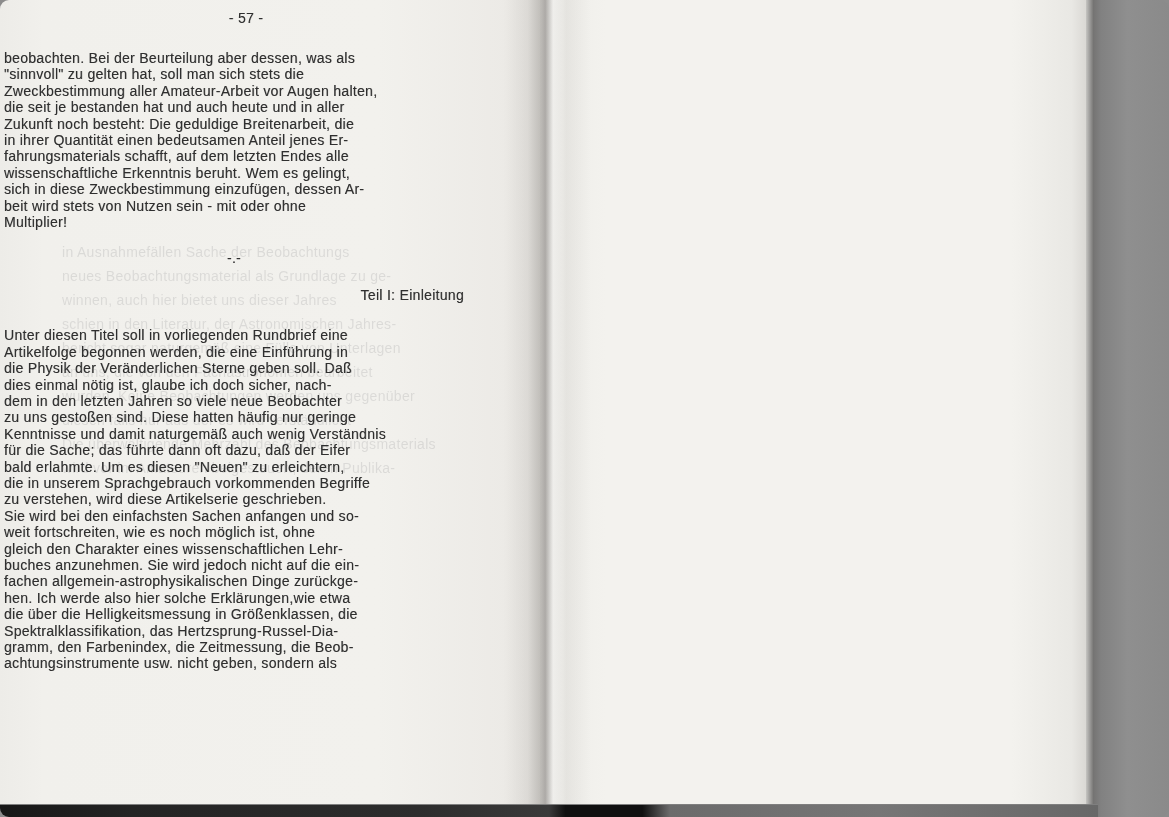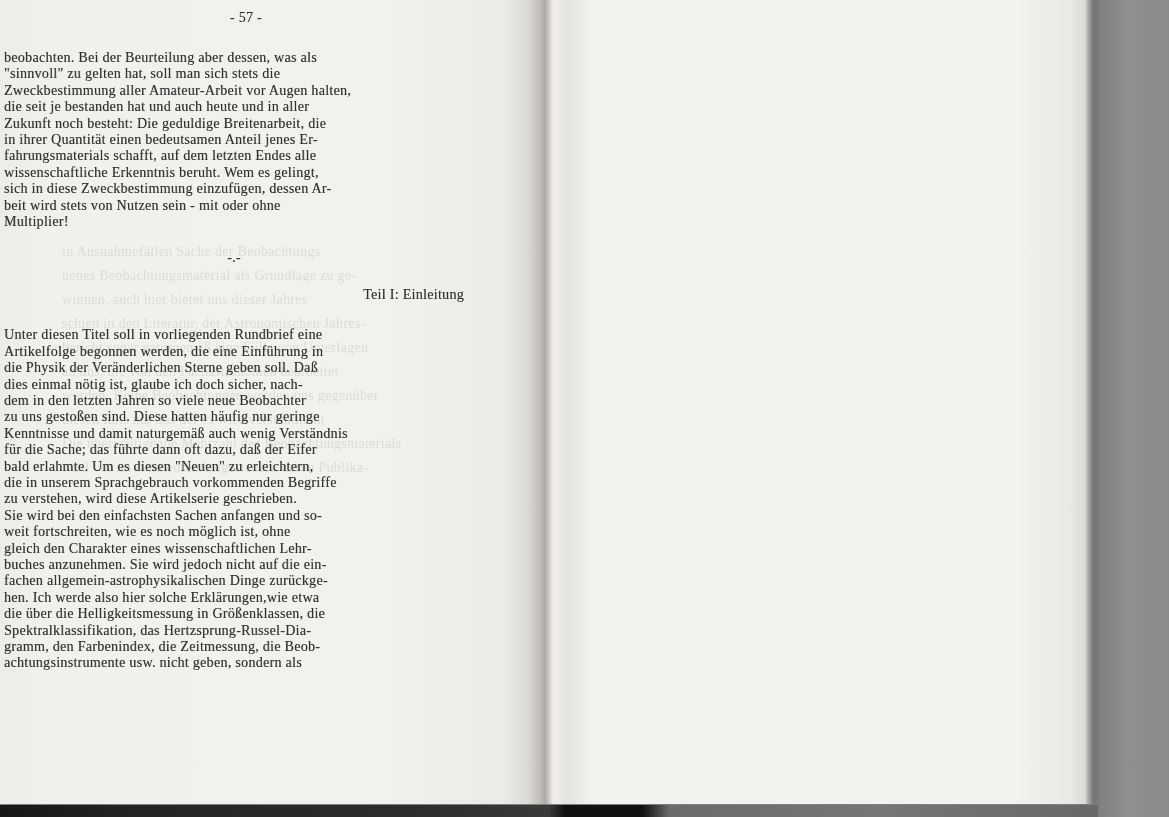--- a/index.html
+++ b/index.html
@@ -1,21 +1,22 @@
 <!DOCTYPE html>
 <html><head>
 <meta charset="utf-8">
 <style>
   html,body { margin:0; padding:0; }
   body { width:1169px; height:817px; background:#8c8c8c; }
 
   .scan {
     position:relative; width:1169px; height:817px; overflow:hidden;
     background:#8c8c8c;
-    font-family:Liberation Serif, serif;
+    font-family:Liberation Sans, sans-serif;
+    border-radius:9px;
   }
 
   .page { position:absolute; top:0; height:805px; }
   .page-left  {
     left:0; width:540px;
     background:linear-gradient(90deg,#edece8 0%,#f1f0ec 8%,#f2f1ed 70%,#eceae6 94%,#e2e0dc 100%);
   }
   .page-right {
     left:540px; width:548px;
     background:linear-gradient(90deg,#dedcd8 0%,#efeeea 4%,#f3f2ee 12%,#f3f2ee 86%,#e9e8e4 97%,#d8d6d2 100%);

